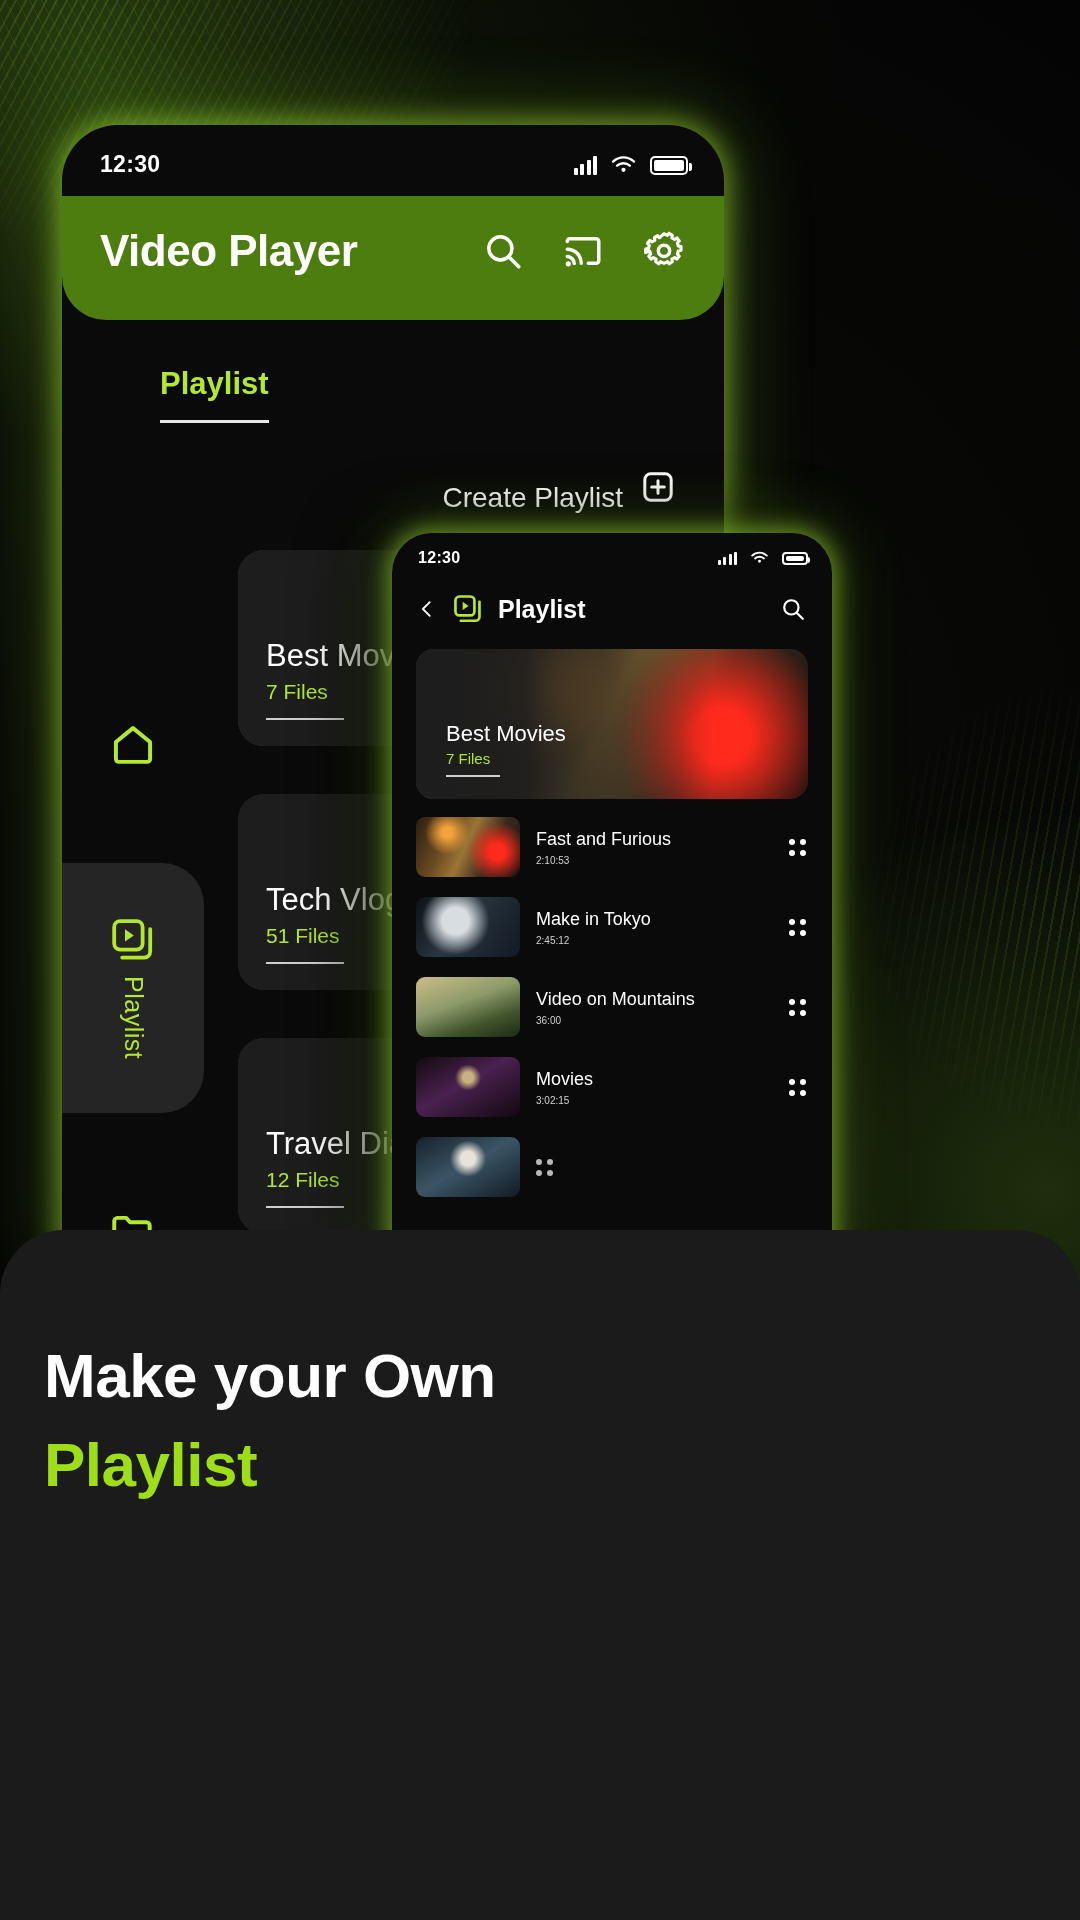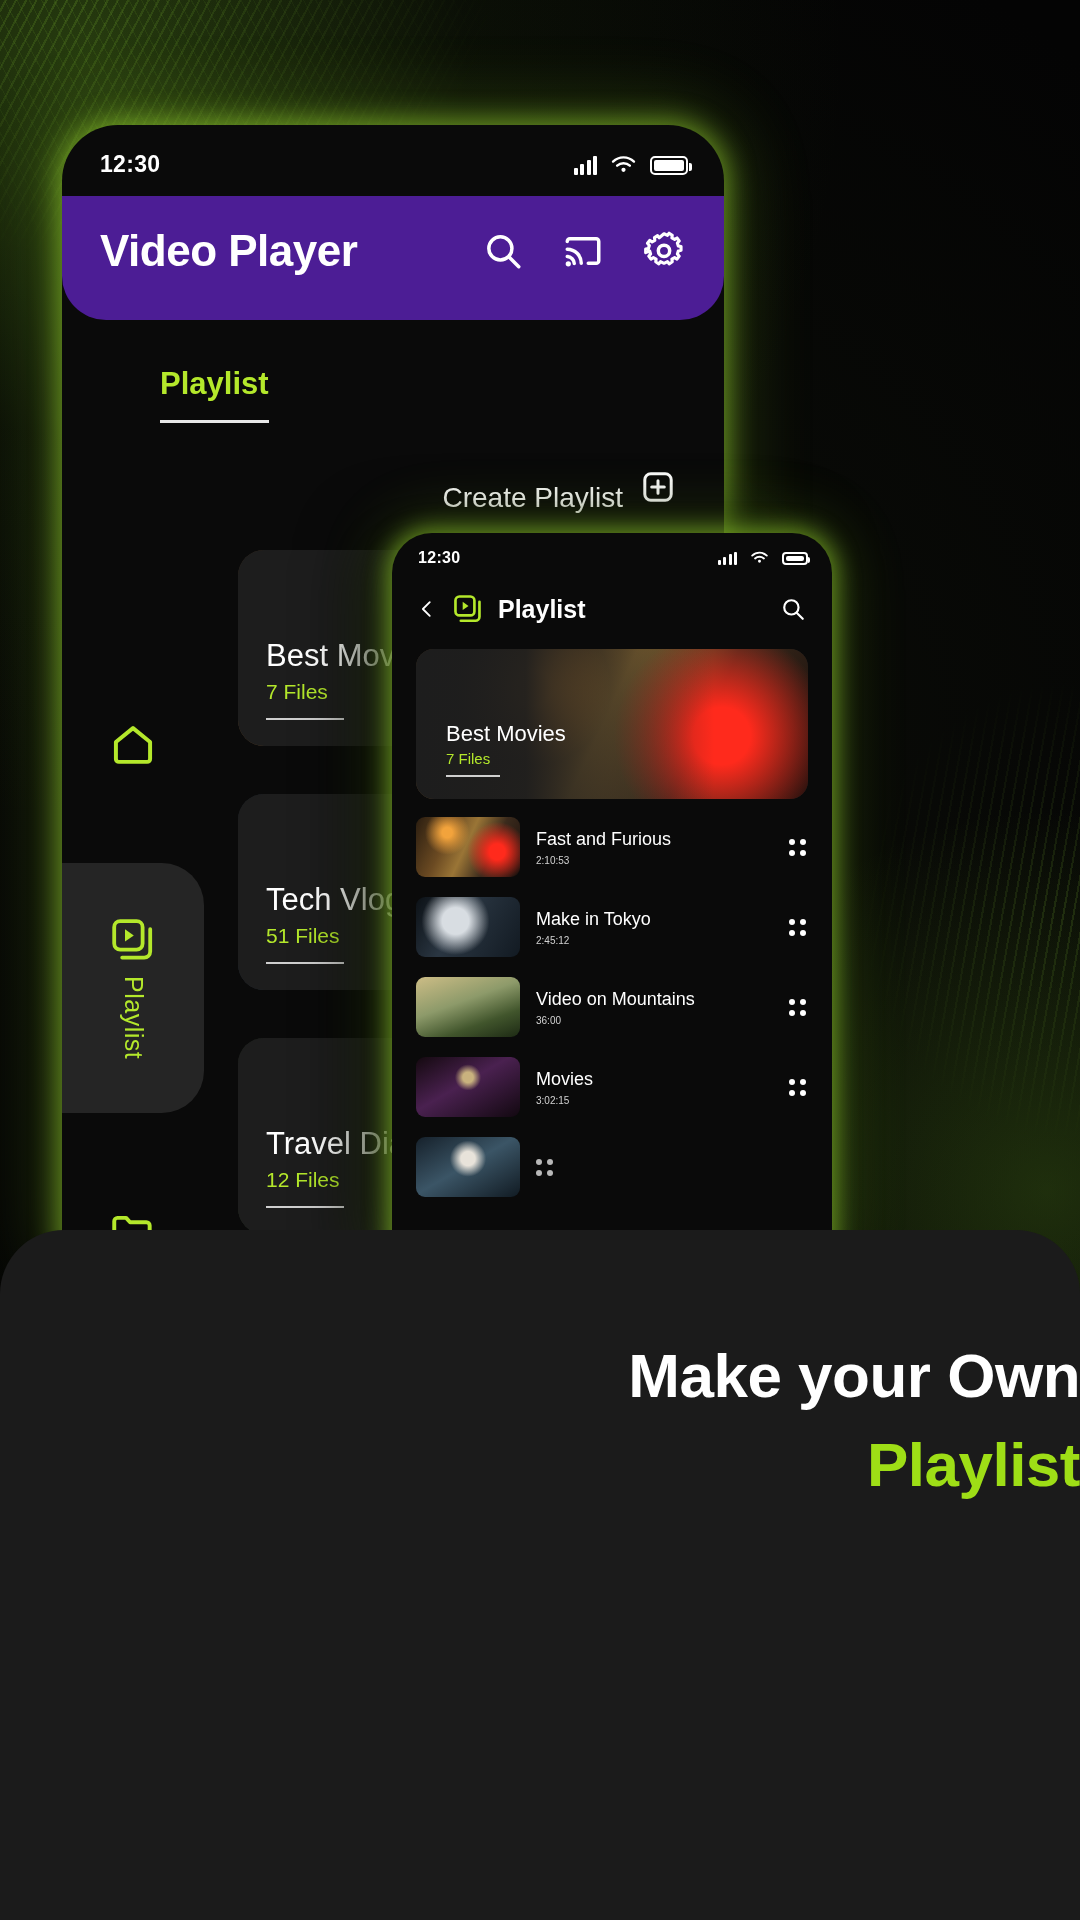--- a/index.html
+++ b/index.html
@@ -53,21 +53,21 @@
   .sb-icons { display:flex; align-items:flex-end; gap:13px; }
   .bars { display:flex; align-items:flex-end; gap:2.5px; height:19px; }
   .bars i { display:block; width:4px; background:#fff; border-radius:1px; }
   .bars i:nth-child(1){height:7px;} .bars i:nth-child(2){height:11px;}
   .bars i:nth-child(3){height:15px;} .bars i:nth-child(4){height:19px;}
   .batt { width:38px; height:19px; border:2.5px solid #fff; border-radius:5px; position:relative; }
   .batt::after{content:"";position:absolute;right:-6px;top:5px;width:3px;height:8px;background:#fff;border-radius:0 2px 2px 0;}
   .batt i{position:absolute;inset:2px;background:#fff;border-radius:2px;}
 
   #p1-header {
-    background:#4c1d95;
+    background:#4d7c0f;
     border-radius:0 0 44px 44px;
     margin-top:18px;
     padding:30px 38px 44px 38px;
     display:flex; align-items:center; justify-content:space-between;
   }
   #p1-title { color:#fff; font-size:44px; font-weight:bold; letter-spacing:-.5px; }
   #p1-actions { display:flex; align-items:center; gap:38px; }
 
   .tabrow { padding:46px 0 0 98px; }
   #tab-playlist { display:inline-block; }
@@ -168,21 +168,21 @@
   .vdur { color:#d2d2d2; font-size:10px; margin-top:5px; }
   .vdots { display:grid; grid-template-columns:6px 6px; gap:5px; flex:none; margin-right:4px; }
   .vdots i { width:6px; height:6px; border-radius:50%; background:#fff; display:block; }
   .vrow.dim .vtitle{color:#cfcfcf;} .vrow.dim .vdur{color:#9a9a9a;} .vrow.dim .vdots i{background:#b9b9b9;}
 
   
   #bottom {
     position:absolute; left:0; bottom:0; width:1080px; height:690px;
     background:#1b1b1b; border-radius:64px 64px 0 0;
   }
-  #bottom-inner { padding:110px 0 0 44px;text-align:right; }
+  #bottom-inner { padding:110px 0 0 44px; }
   #tag1 { color:#fff; font-size:62px; font-weight:bold; letter-spacing:-.5px; }
   #tag2 { color:#9ede16; font-size:62px; font-weight:bold; letter-spacing:-.5px; margin-top:18px; }
 </style>
 </head>
 <body>
 
 <div id="bg"></div>
 <div id="bg-noise"></div>
 <div id="bg-noise2"></div>
 

